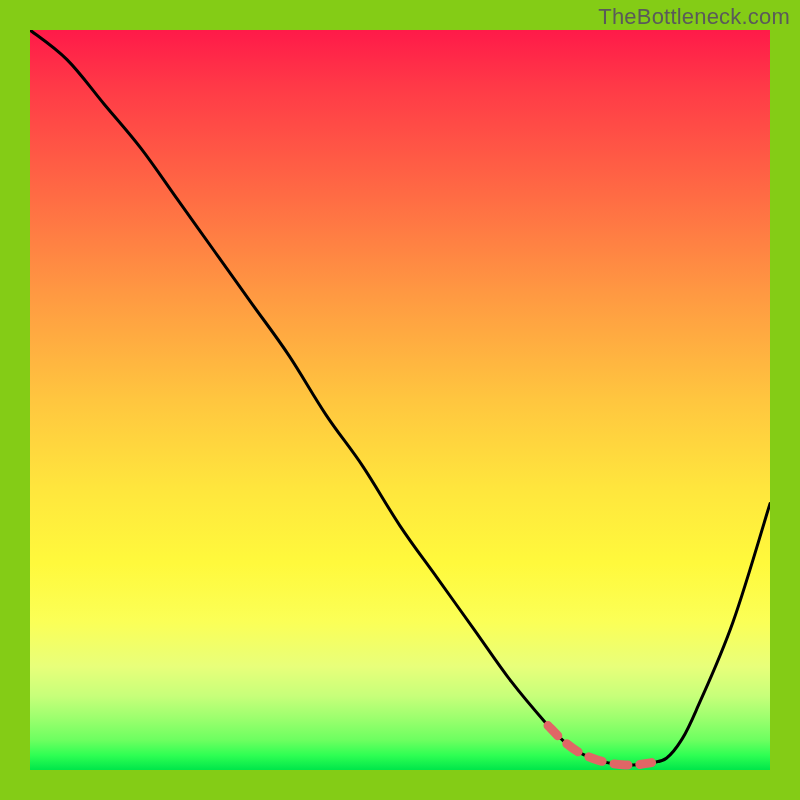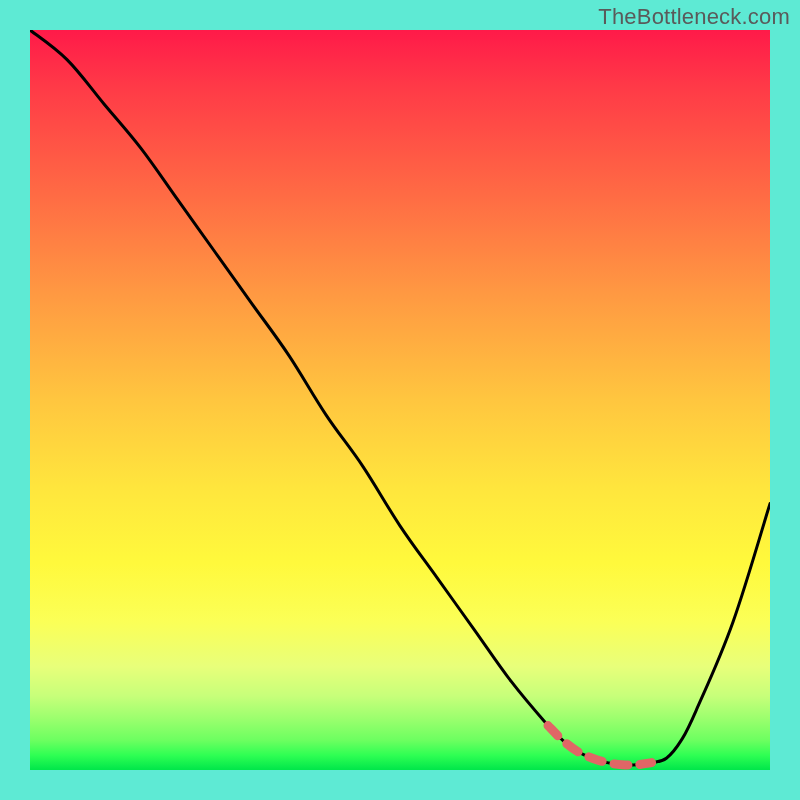--- a/index.html
+++ b/index.html
@@ -8,21 +8,21 @@
     width: 800px;
     height: 800px;
     background: #000;
     overflow: hidden;
     font-family: Arial, Helvetica, sans-serif;
   }
   .frame {
     position: relative;
     width: 800px;
     height: 800px;
-    background: #5eead4;
+    background: #84cc16;
   }
   .watermark {
     position: absolute;
     top: 4px;
     right: 10px;
     color: #5a5a5a;
     font-size: 22px;
     font-weight: 500;
     letter-spacing: 0.2px;
     z-index: 30;

